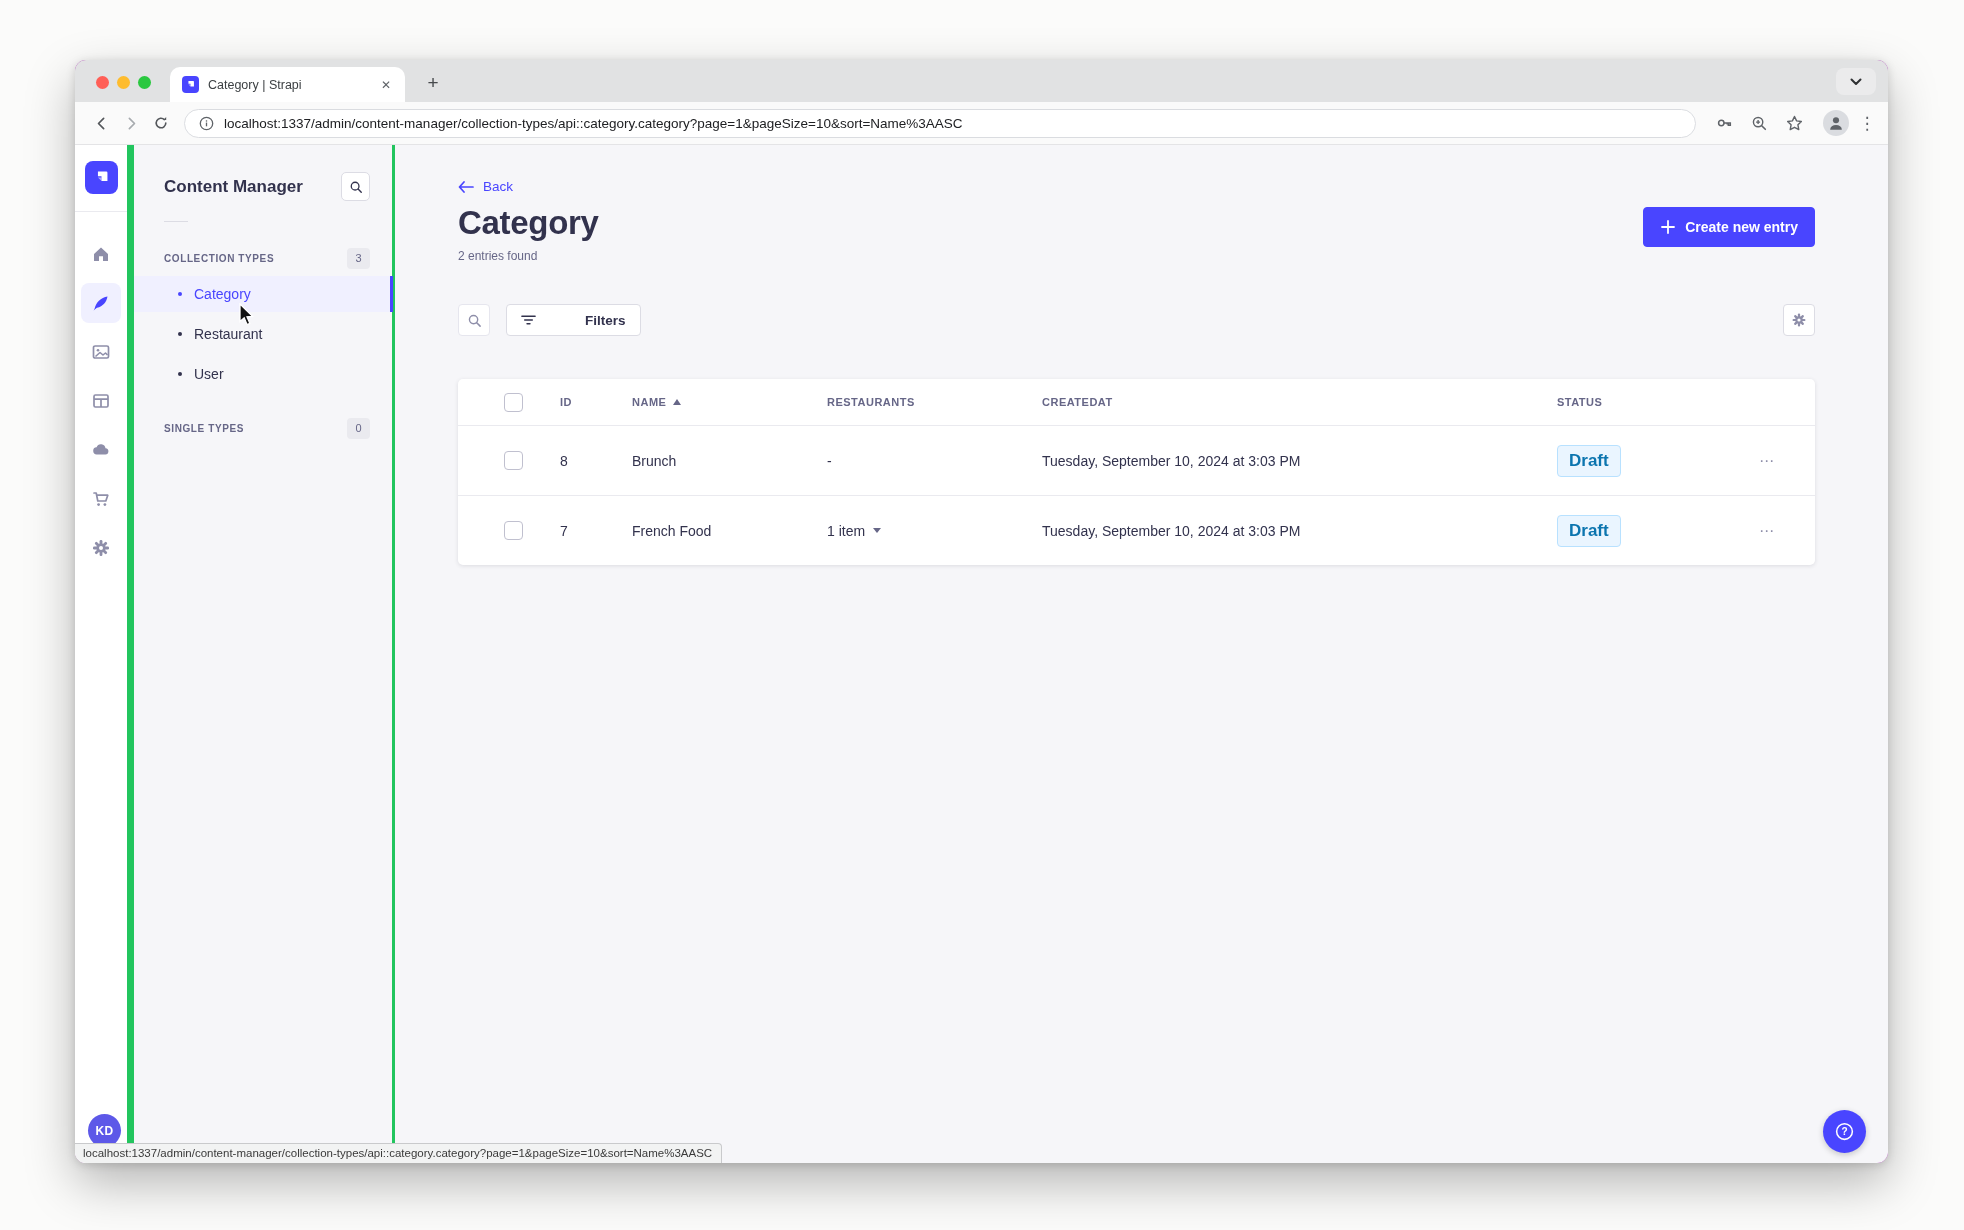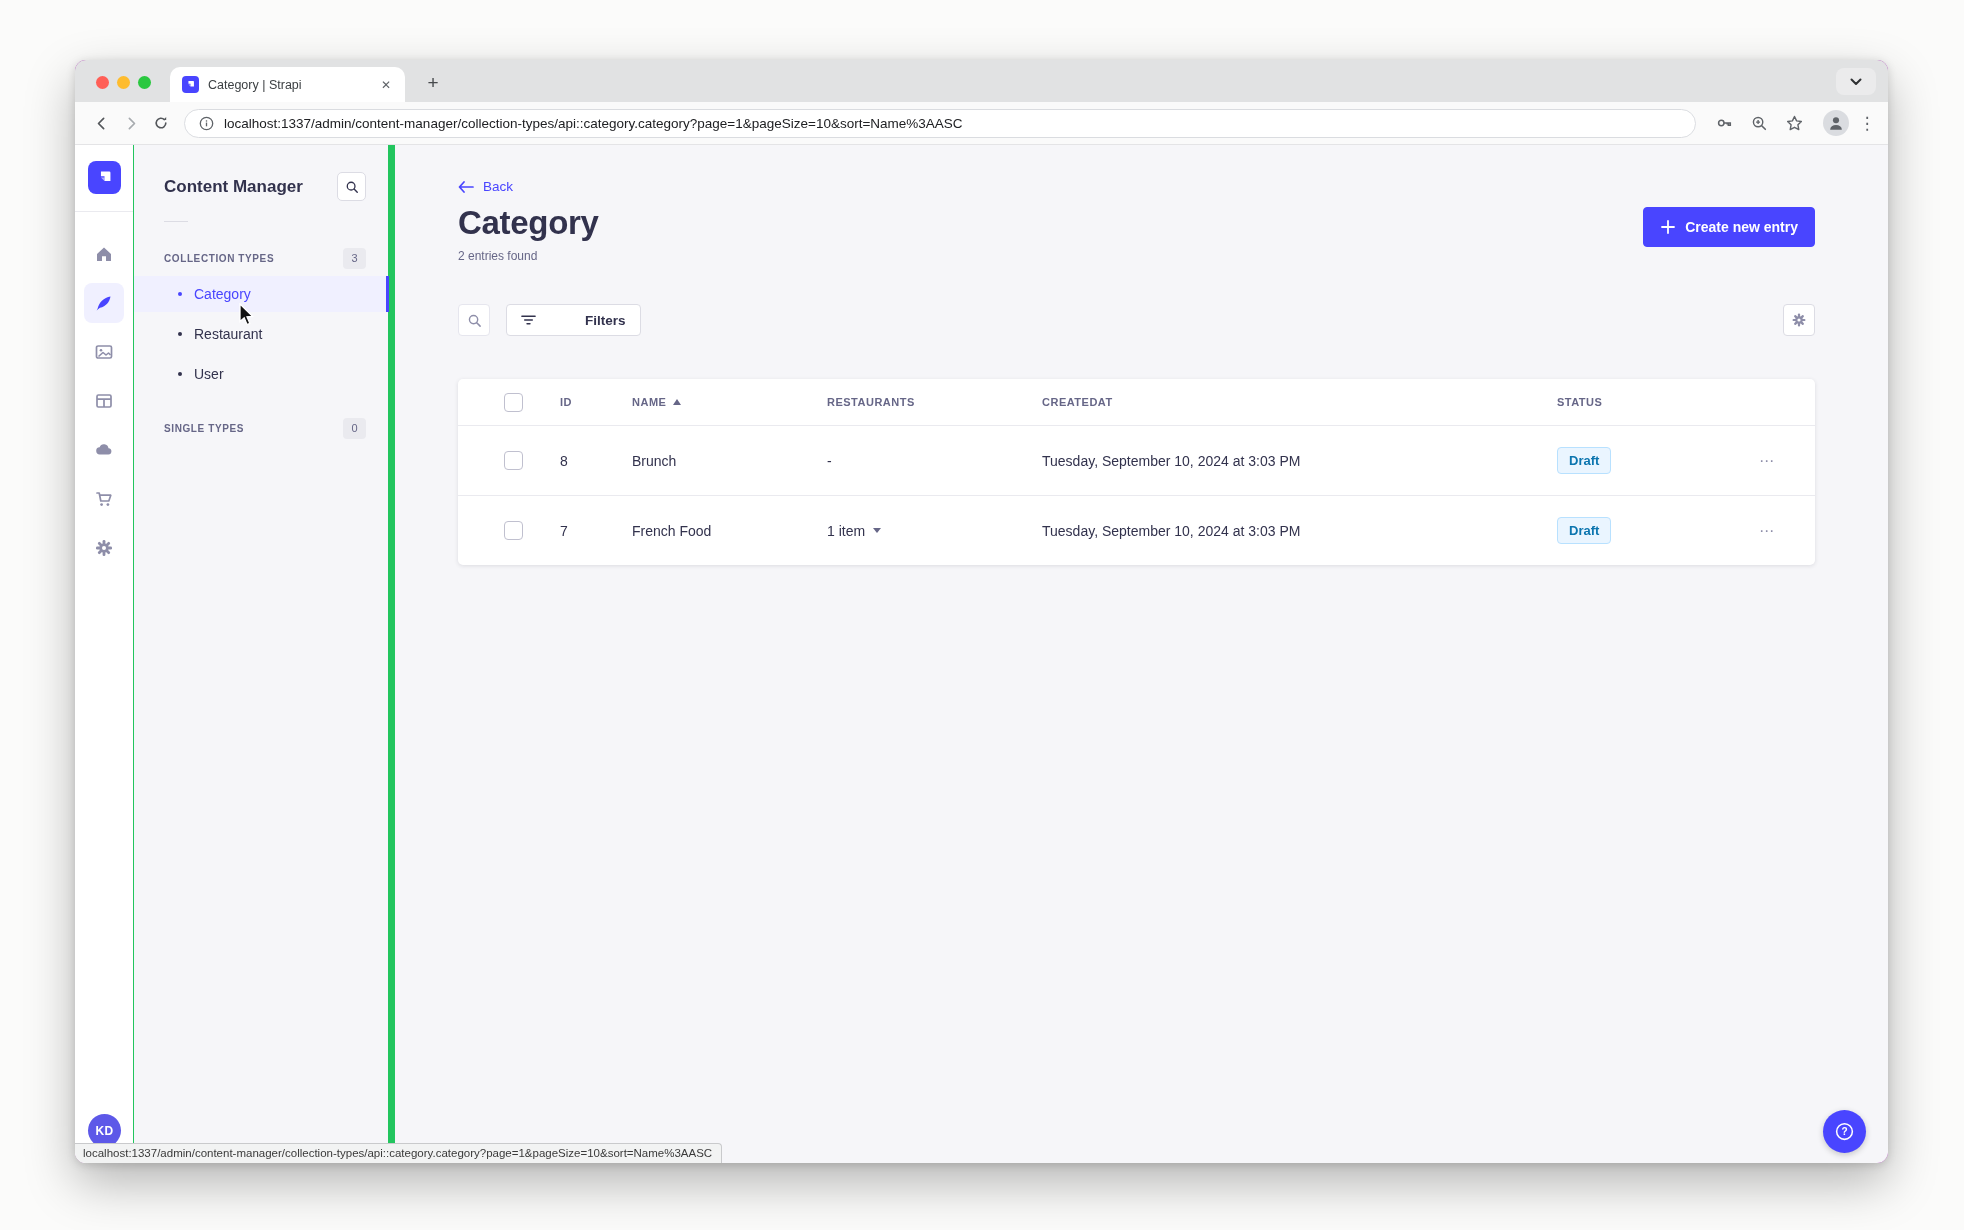--- a/index.html
+++ b/index.html
@@ -46,35 +46,35 @@
   .tb-ic { width:28px; height:28px; display:flex; align-items:center; justify-content:center;
     color:#5f6368; border-radius:50%; }
   .tb-avatar { width:26px; height:26px; border-radius:50%; background:#dadce0; overflow:hidden;
     display:flex; align-items:center; justify-content:center; color:#6d7276; margin-left:8px; }
   .tb-dots { font-size:17px; color:#5f6368; letter-spacing:0; width:22px; text-align:center; }
 
   
   .content { flex:1; display:flex; background:#f6f6f9; min-height:0; position:relative; }
 
   
-  .rail { width:59px; flex:none; background:#fff; border-right:1px solid #22c55e;
+  .rail { width:59px; flex:none; background:#fff; border-right:7px solid #22c55e;
     display:flex; flex-direction:column; align-items:center; position:relative; }
   .rail-logo { width:33px; height:33px; border-radius:8px; background:#4945ff; margin-top:16px;
     display:flex; align-items:center; justify-content:center; }
   .rail-divider { width:100%; height:1px; background:#eaeaef; margin-top:17px; }
   .rail-items { display:flex; flex-direction:column; align-items:center; gap:9px; margin-top:22px; }
   .rail-item { width:40px; height:40px; border-radius:8px; display:flex; align-items:center;
     justify-content:center; color:#8e8ea9; }
   .rail-item.active { background:#f0f0ff; color:#4945ff; }
   .rail-avatar { position:absolute; bottom:16px; left:13px; width:33px; height:33px; border-radius:50%;
     background:#5d58e8; color:#fff; font-size:12px; font-weight:bold; display:flex;
     align-items:center; justify-content:center; letter-spacing:.3px; }
 
   
-  .subnav { width:261px; flex:none; background:#f6f6f9; border-right:7px solid #22c55e;
+  .subnav { width:261px; flex:none; background:#f6f6f9; border-right:3px solid #22c55e;
     position:relative; padding-top:27px; }
   .subnav-head { display:flex; align-items:center; justify-content:space-between; padding:0 22px 0 30px; }
   .subnav-title { font-size:17px; font-weight:bold; color:#32324d; }
   .subnav-search { width:29px; height:29px; background:#fff; border:1px solid #dcdce4; border-radius:5px;
     display:flex; align-items:center; justify-content:center; color:#32324d; }
   .subnav-hr { width:24px; height:1px; background:#dcdce4; margin:20px 0 22px 30px; }
   .section-row { display:flex; align-items:center; justify-content:space-between;
     padding:0 22px 0 30px; height:28px; }
   .section-label { font-size:10px; font-weight:bold; color:#666687; letter-spacing:.6px; }
   .section-badge { min-width:23px; height:21px; background:#eaeaef; border-radius:4px; color:#666687;
@@ -118,21 +118,21 @@
   .cb { width:19px; height:19px; border:1px solid #c0c0cf; border-radius:4px; background:#fff;
     margin-left:36px; }
   .th { font-size:11px; font-weight:bold; color:#666687; letter-spacing:.5px; display:flex;
     align-items:center; gap:7px; }
   .sort-asc { width:0; height:0; border-left:4.5px solid transparent; border-right:4.5px solid transparent;
     border-bottom:6px solid #666687; display:inline-block; }
   .td { font-size:14px; color:#32324d; display:flex; align-items:center; gap:8px; }
   .caret-down { width:0; height:0; border-left:4px solid transparent; border-right:4px solid transparent;
     border-top:5px solid #666687; display:inline-block; }
   .status-badge { display:inline-block; background:#eaf5ff; border:1px solid #b8e1ff; color:#0c75af;
-    font-size:13px; font-weight:bold; border-radius:4px; padding:5px 11px; }
+    font-size:17px; font-weight:bold; border-radius:4px; padding:5px 11px; }
   .row-dots { color:#8e8ea9; font-size:15px; letter-spacing:1px; text-align:center; }
 
   
   .help-fab { position:absolute; right:22px; bottom:10px; width:43px; height:43px; border-radius:50%;
     background:#4945ff; display:flex; align-items:center; justify-content:center; z-index:30;
     box-shadow:0 2px 6px rgba(0,0,0,.2); }
   .statusbar { position:absolute; left:0; bottom:0; background:#f2f3f3; border:1px solid #c9cacc;
     border-left:none; border-bottom:none; border-radius:0 4px 0 0; padding:3px 9px 4px 8px;
     font-size:11.5px; color:#3a3a3a; z-index:25; max-width:720px; white-space:nowrap; }
   .cursor { position:absolute; left:236px; top:303px; z-index:50; pointer-events:none; }

